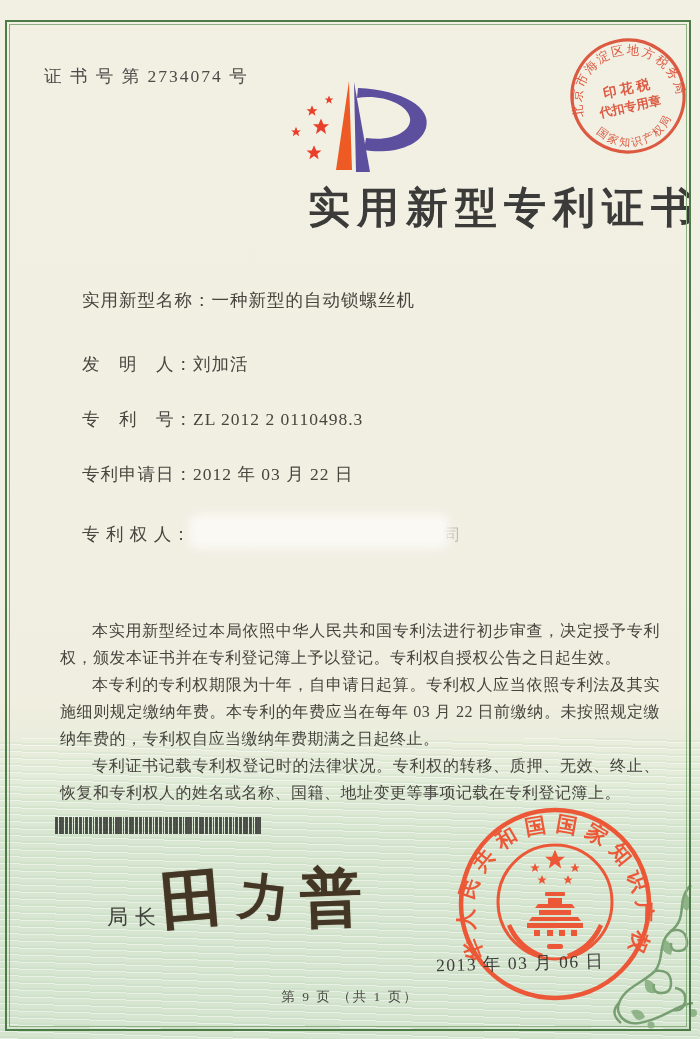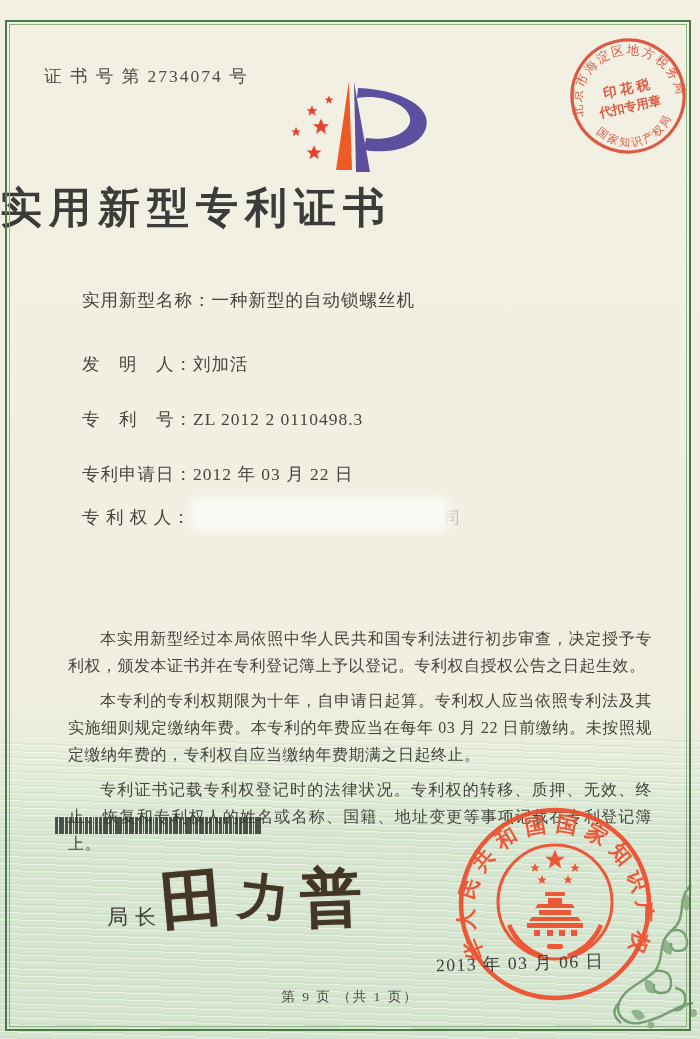--- a/index.html
+++ b/index.html
@@ -36,42 +36,42 @@
   .cert-no {
     position:absolute; left:44px; top:64px;
     font-size:17.5px; letter-spacing:2px; color:#4b4b48; z-index:2;
   }
   .tax-stamp {
     position:absolute; left:568px; top:36px; width:120px; height:120px;
     transform:rotate(-12deg); opacity:.9; z-index:3;
   }
   .logo { position:absolute; left:252px; top:78px; width:200px; height:114px; z-index:2; }
   .title {
-    position:absolute; left:0; right:0; top:180px; text-align:left;
+    position:absolute; left:0; right:0; top:180px; text-align:right;
     font-size:42px; font-weight:600; color:#3b3b39; letter-spacing:7px; z-index:2;
   }
   .field {
     position:absolute; left:62px; right:40px;
     font-size:17.5px; color:#46463f; letter-spacing:1px; z-index:2;
     white-space:nowrap;
     margin-left:20px;
   }
   .redact {
     display:inline-block; position:relative; top:3px; width:248px; height:23px;
     margin-left:4px; border-radius:4px;
     background:rgba(250,249,244,.96);
     box-shadow:0 0 10px 7px rgba(250,249,244,.9);
   }
   .redact-hint { color:rgba(90,90,85,.35); font-size:16px; margin-left:2px; }
   .paras {
     position:absolute; left:60px; top:617px; width:600px;
     font-size:16px; line-height:27px; color:#45453e;
     text-align:justify; z-index:2; letter-spacing:.5px;
   }
-  .paras p { text-indent:2em; margin:8px; }
+  .paras p { text-indent:2em; margin:0; }
   .barcode {
     position:absolute; left:55px; top:817px; width:206px; height:17px; z-index:2;
     background-image:
       repeating-linear-gradient(90deg,#3a3a38 0 1px,transparent 1px 2px),
       repeating-linear-gradient(90deg,#2e2e2c 0 2px,transparent 2px 5px),
       repeating-linear-gradient(90deg,#33332f 0 1px,transparent 1px 7px);
     opacity:.85;
   }
   .sig-label {
     position:absolute; left:107px; top:903px;
@@ -152,21 +152,21 @@
   </div>
   <div class="field" style="top:352px">
     <span>发　明　人：</span><span>刘加活</span>
   </div>
   <div class="field" style="top:407px">
     <span>专　利　号：</span><span>ZL 2012 2 0110498.3</span>
   </div>
   <div class="field" style="top:462px">
     <span>专利申请日：</span><span>2012 年 03 月 22 日</span>
   </div>
-  <div class="field" style="top:500px">
+  <div class="field" style="top:517px">
     <span>专 利 权 人：</span><span class="redact"></span><span class="redact-hint">司</span>
   </div>
 
   <div class="paras">
     <p>本实用新型经过本局依照中华人民共和国专利法进行初步审查，决定授予专利权，颁发本证书并在专利登记簿上予以登记。专利权自授权公告之日起生效。</p>
     <p>本专利的专利权期限为十年，自申请日起算。专利权人应当依照专利法及其实施细则规定缴纳年费。本专利的年费应当在每年 03 月 22 日前缴纳。未按照规定缴纳年费的，专利权自应当缴纳年费期满之日起终止。</p>
     <p>专利证书记载专利权登记时的法律状况。专利权的转移、质押、无效、终止、恢复和专利权人的姓名或名称、国籍、地址变更等事项记载在专利登记簿上。</p>
   </div>
 
   <div class="barcode"></div>

